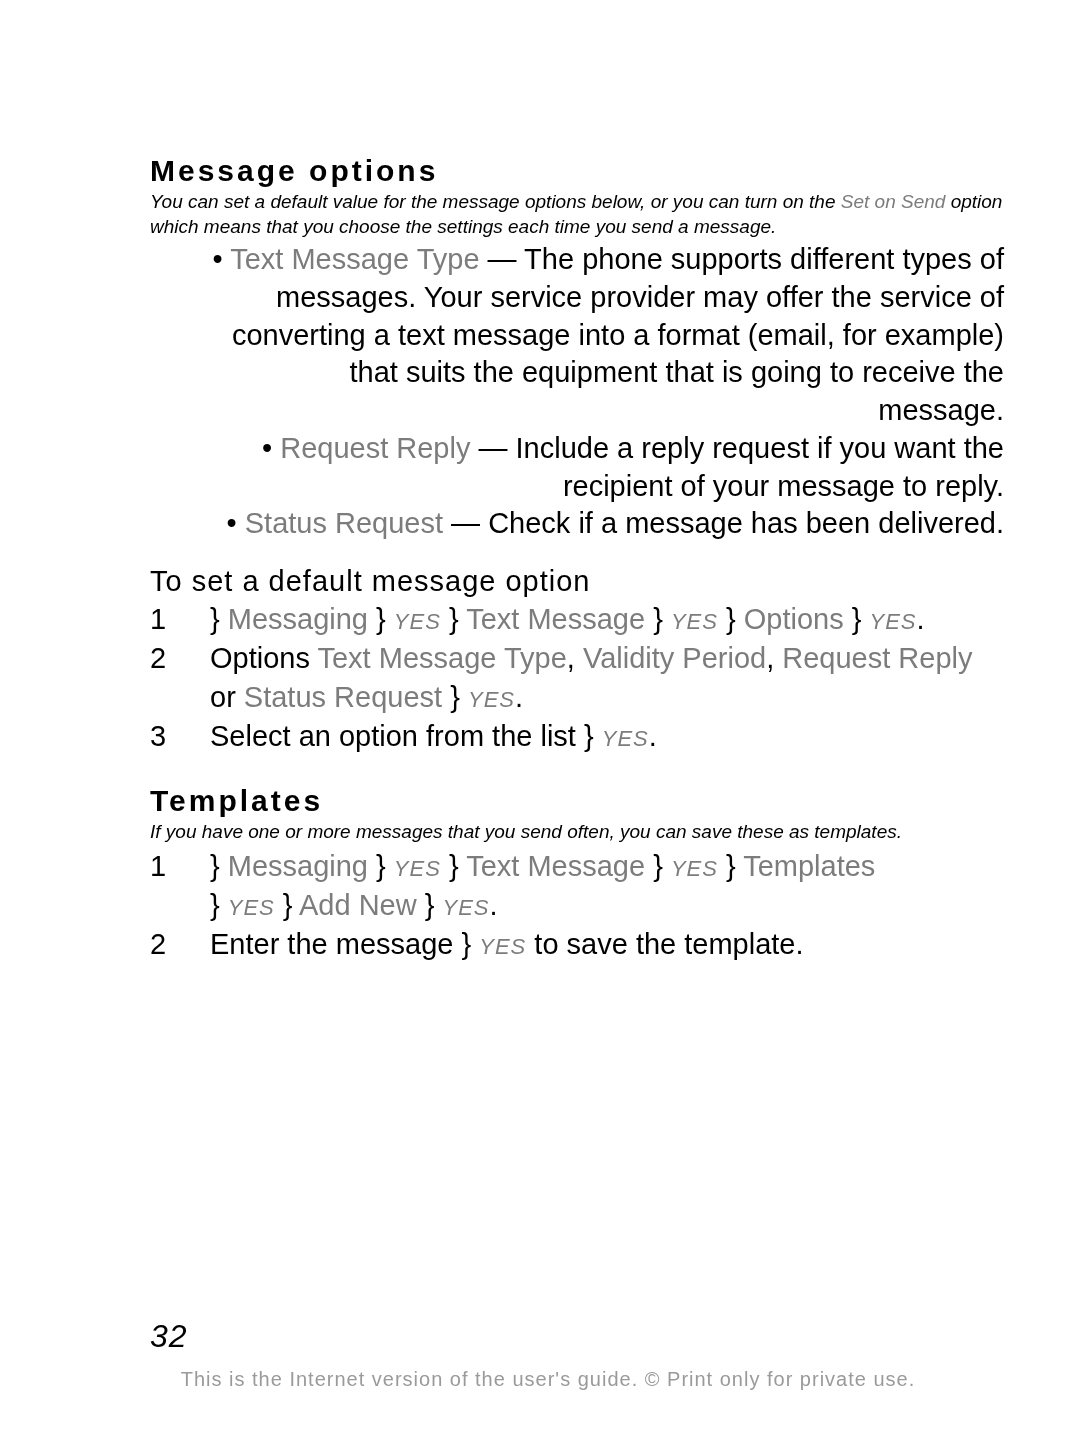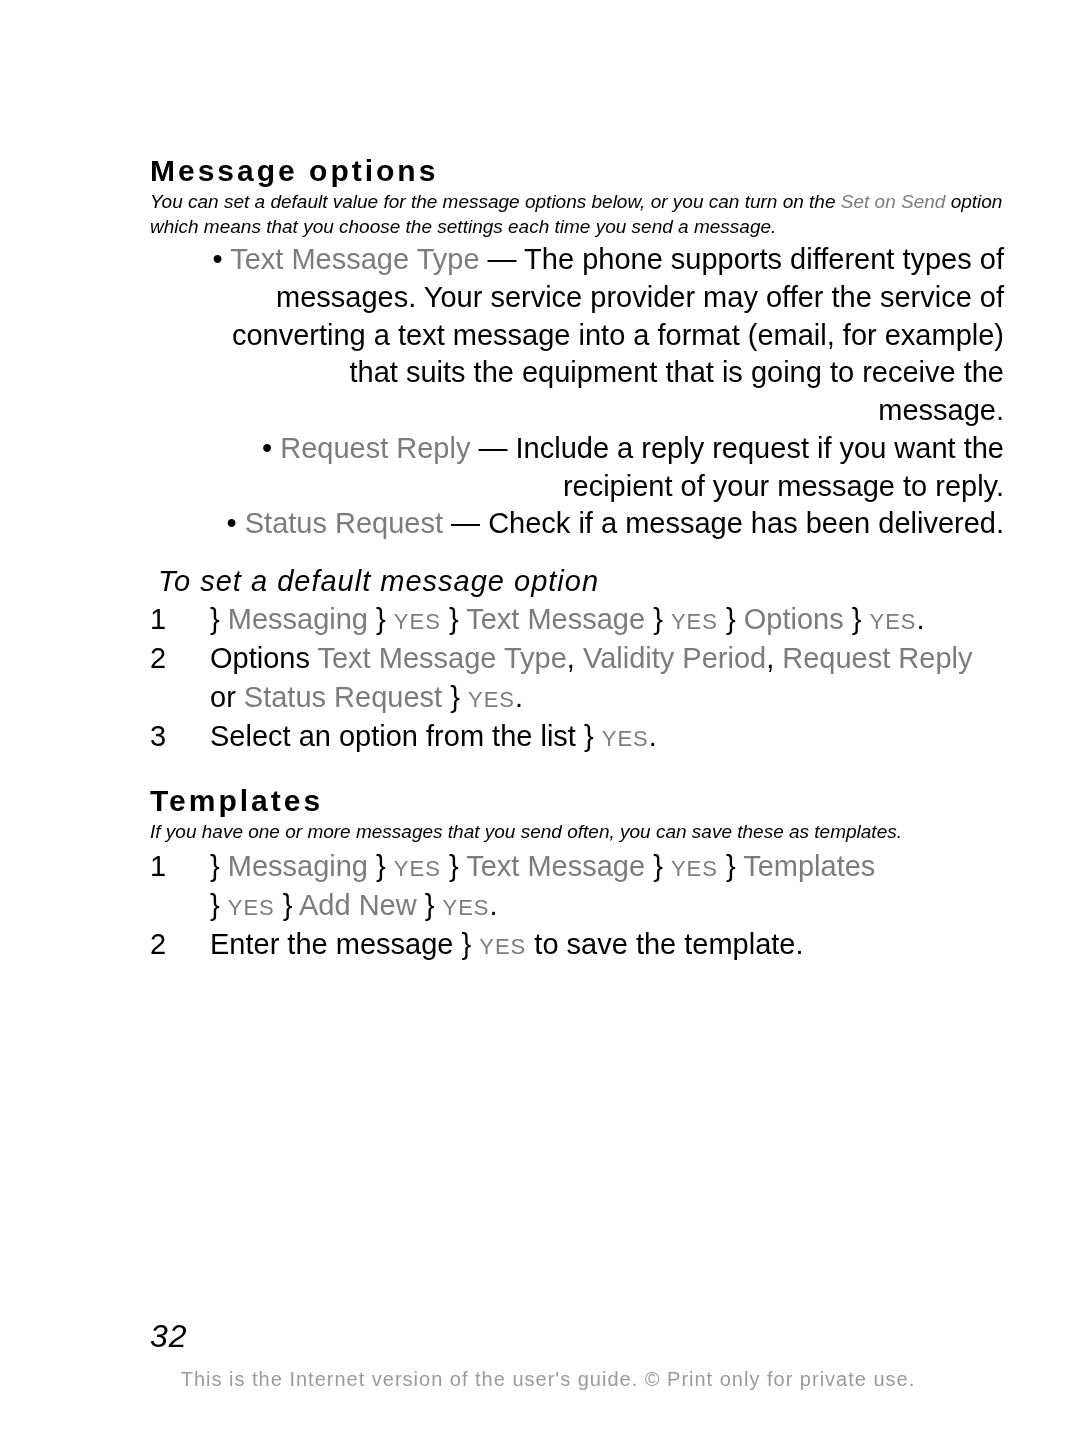--- a/index.html
+++ b/index.html
@@ -47,28 +47,27 @@
     text-align: right;
   }
   ul.opts > li::before {
     content: "•";
     display: inline-block;
     width: 38px;
     text-indent: 0;
   }
 
   .label { color: #7c7c7c; }
-  .key { font-family: Arial, Helvetica, sans-serif; color: #7c7c7c; font-size: 22px; letter-spacing: 1px; }
+  .key { font-family: Arial, Helvetica, sans-serif; color: #7c7c7c; font-size: 22px; letter-spacing: 1px; font-style: italic; }
   .arrow { color: #000; }
 
   .proc-title {
     font-size: 29px;
-    font-style: italic;
     letter-spacing: 1px;
-    margin: 22px 0 2px 8px;
+    margin: 22px 0 2px 0;
   }
 
   ol.steps {
     list-style: none;
     padding: 0;
     margin: 0;
     counter-reset: step;
   }
   ol.steps > li {
     counter-increment: step;

